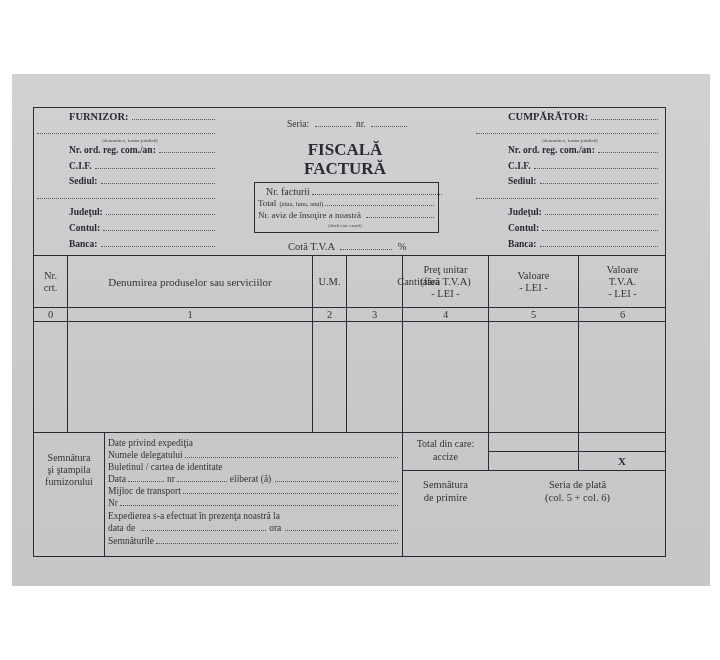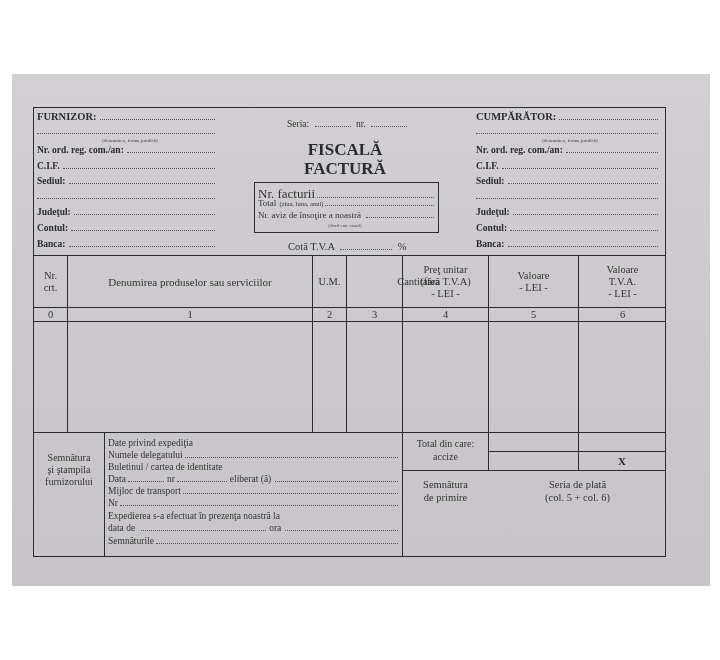--- a/index.html
+++ b/index.html
@@ -10,21 +10,21 @@
     position: absolute; left: 12px; top: 74px; width: 698px; height: 512px;
     background: #cfcccf;
     background-image: linear-gradient(180deg, #d3d0d3 0%, #cbc8cc 55%, #c8c5c9 100%);
   }
   .abs { position: absolute; }
   .line-h { position: absolute; height: 0; border-top: 1.6px solid #2b2b30; }
   .line-v { position: absolute; width: 0; border-left: 1.6px solid #2b2b30; }
   .box { position: absolute; border: 1.6px solid #2b2b30; }
 
   .party-row { position: absolute; display: flex; align-items: baseline; font-size: 9.5px; white-space: nowrap; }
-  .party-row .lbl { font-weight: bold; color: #2a2a30; }
+  .party-row .lbl { font-weight: bold; color: #2a2a30; margin-left: 32px; }
   .party-row .dots { flex: 1; border-bottom: 1px dotted #555; margin-left: 3px; height: 8px; }
   .hint { position: absolute; font-size: 5px; color: #444; text-align: center; }
 
   .serif-c { text-align: center; }
   .hdr-cell { position: absolute; display: flex; align-items: center; justify-content: center; text-align: center; font-size: 10.5px; line-height: 12px; color: #333; }
   .idx-cell { position: absolute; display: flex; align-items: center; justify-content: center; font-size: 10.5px; color: #333; }
 
   .exp-row { position: absolute; display: flex; align-items: baseline; font-size: 9.5px; white-space: nowrap; color: #333; }
   .exp-row .dots { flex: 1; border-bottom: 1px dotted #555; margin-left: 2px; height: 7px; }
   .exp-row .dots.fixed { flex: none; }
@@ -81,21 +81,21 @@
     <span style="display:inline-block;width:36px;border-bottom:1px dotted #555;margin:0 3px;"></span>
     <span>nr.</span>
     <span style="display:inline-block;width:36px;border-bottom:1px dotted #555;margin-left:3px;"></span>
   </div>
   <div class="abs serif-c" style="left:270px;top:140px;width:150px;font-size:17px;font-weight:bold;line-height:19px;color:#2a2a30;">
     <div>FISCALĂ</div>
     <div>FACTURĂ</div>
   </div>
 
   <div class="box" style="left:254px;top:182px;width:185px;height:51px;"></div>
-  <div class="exp-row" style="left:258px;top:186px;width:176px;font-size:13px;">
+  <div class="exp-row" style="left:266px;top:186px;width:176px;font-size:10px;">
     <span>Nr. facturii</span>
       <span class="dots"></span>
   </div>
   <div class="exp-row" style="left:258px;top:198px;width:176px;font-size:9px;">
     <span>Total</span>
     <span style="font-size:6.5px;margin-left:3px;">(ziua, luna, anul)</span>
     <span class="dots"></span>
   </div>
   <div class="exp-row" style="left:258px;top:210px;width:176px;font-size:9px;">
     <span>Nr. aviz de însoţire a noastră</span>

